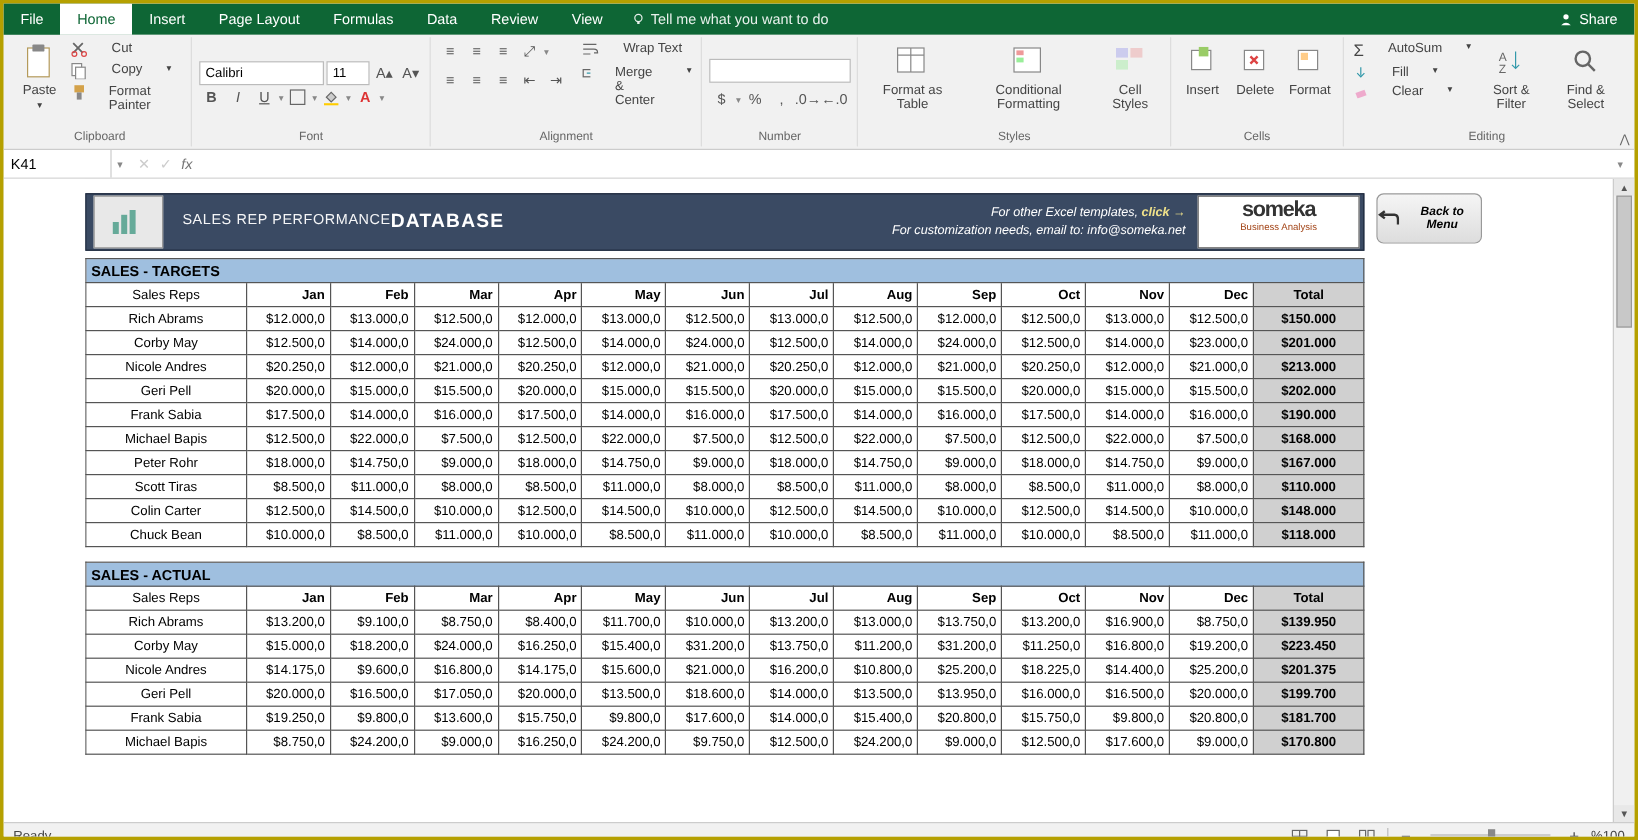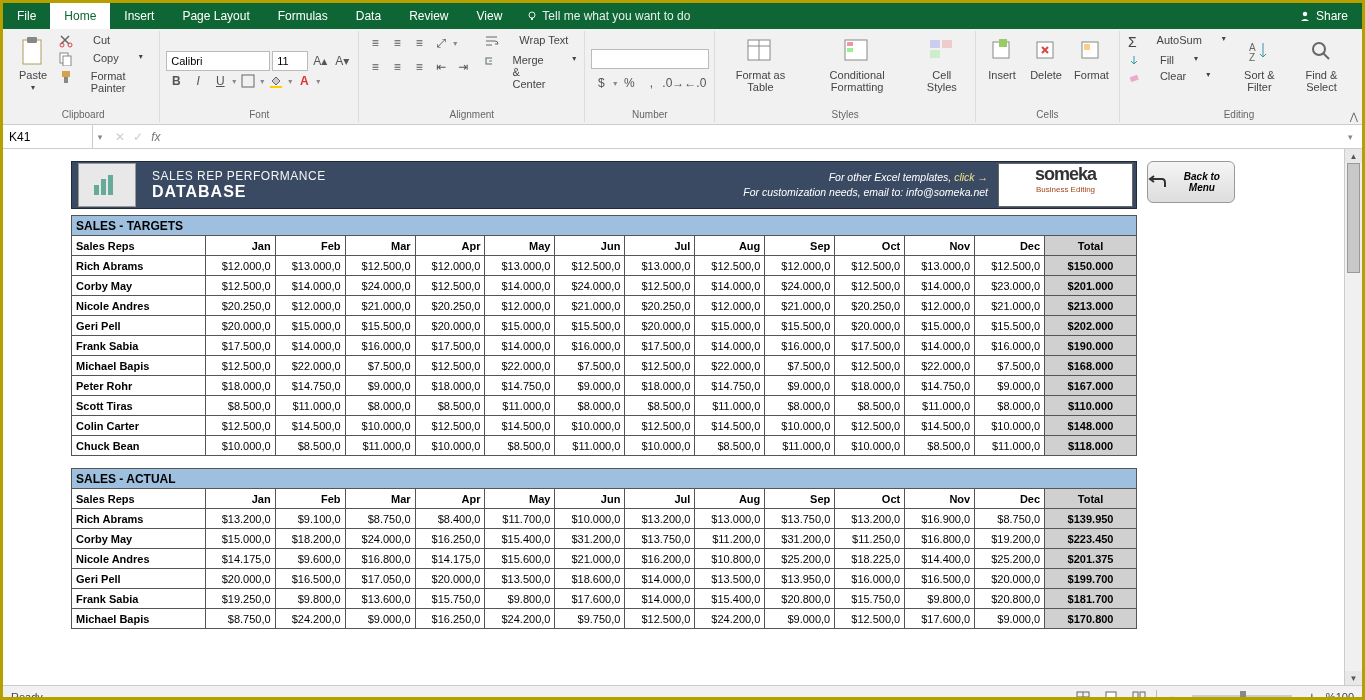--- a/index.html
+++ b/index.html
@@ -26,35 +26,35 @@
 .collapse{position:absolute;right:4px;bottom:2px;font-size:10px;color:#666;cursor:pointer}
 .namebox{background:#fff;border-bottom:1px solid #ccc;height:24px;display:flex;align-items:center;font-size:12px}
 .nb-cell{width:90px;padding:0 6px;border-right:1px solid #ccc;height:100%;display:flex;align-items:center}
 .nb-fx{display:flex;align-items:center;gap:8px;padding:0 8px;color:#888;flex:1}
 .nb-fx span.fx{font-style:italic;color:#777}
 .sheet{background:#fff;height:536px;overflow:hidden;position:relative;display:flex}
 .gutter-left{width:68px;background:#fff}
 .sheet-body{flex:1;padding-top:12px;overflow:hidden}
 .banner{background:#3a4a63;height:48px;display:flex;align-items:center;color:#fff;width:1066px;border:1px solid #1f2a3d}
 .banner-ico{width:58px;height:44px;margin:0 6px;background:#e8e8e8;border:1px solid #999;display:flex;align-items:center;justify-content:center}
-.banner-title{display:flex;flex-direction:column;margin-left:10px}
+.banner-title{display:flex;flex-direction:row;margin-left:10px}
 .banner-title .t1{font-size:12px;letter-spacing:.5px;opacity:.95}
 .banner-title .t2{font-size:16px;font-weight:bold;letter-spacing:1px}
 .banner-right{margin-left:auto;text-align:right;font-size:10.5px;font-style:italic;padding-right:10px;line-height:1.4}
-.banner-right .cl{color:#f0e28a;font-weight:normal}
+.banner-right .cl{color:#f0e28a;font-weight:bold}
 .someka{background:#fff;color:#333;border:1px solid #666;height:44px;width:135px;margin-right:3px;display:flex;flex-direction:column;align-items:center;justify-content:flex-start;font-family:serif}
 .someka .s1{font-size:18px;font-weight:bold;letter-spacing:-1px}
 .someka .s2{font-size:8px;color:#a34518}
 .back-menu{width:88px;height:42px;background:linear-gradient(#f5f5f5,#ddd);border:1px solid #999;border-radius:6px;margin-left:10px;display:flex;align-items:center;justify-content:center;font-size:10px;font-style:italic;font-weight:bold;gap:4px;cursor:pointer}
 .tbl{border-collapse:collapse;width:1066px;margin-top:6px;font-size:11px}
 .tbl td,.tbl th{border:1px solid #555;padding:2px 4px;height:20px}
 .sec-hdr{background:#9fbfdf;font-weight:bold;font-size:12px;text-align:left;padding-left:6px}
 .col-hdr{background:#fff;font-weight:bold;text-align:center}
 .col-hdr.total{background:#d0d0d0}
-.name-col{font-weight:700;text-align:left;width:134px;background:#fff}
+.name-col{font-weight:400;text-align:center;width:134px;background:#fff}
 .num{text-align:right;width:70px}
 .total-col{background:#d0d0d0;text-align:center;font-weight:bold;width:92px}
 .vscroll{width:18px;background:#f0f0f0;border-left:1px solid #ccc;position:relative}
 .vscroll .thumb{position:absolute;top:14px;left:2px;right:2px;height:110px;background:#c8c8c8;border:1px solid #999}
 .vscroll .arr{position:absolute;left:0;right:0;height:14px;background:#e8e8e8;display:flex;align-items:center;justify-content:center;font-size:8px;color:#555}
 .statusbar{background:#f1f1f1;border-top:1px solid #ccc;height:22px;display:flex;align-items:center;font-size:11px;color:#444;padding:0 8px}
 .statusbar .views{margin-left:auto;display:flex;align-items:center;gap:6px}
 .statusbar .vbtn{width:22px;height:18px;border:1px solid transparent;display:flex;align-items:center;justify-content:center}
 .zoom-slider{width:100px;height:4px;background:#ccc;position:relative;margin:0 6px}
 .zoom-slider .h{position:absolute;left:48px;top:-4px;width:6px;height:12px;background:#888}
@@ -368,21 +368,21 @@
         <div class="banner-title">
           <span class="t1">SALES REP PERFORMANCE</span>
           <span class="t2">DATABASE</span>
         </div>
         <div class="banner-right">
           <div><span>For other Excel templates, </span><span class="cl">click →</span></div>
           <div>For customization needs, email to: info@someka.net</div>
         </div>
         <div class="someka">
           <span class="s1">someka</span>
-          <span class="s2">Business Editing</span>
+          <span class="s2">Business Analysis</span>
         </div>
       </div>
       <div class="back-menu">
         <svg width="18" height="14">
             <path d="M6 7 L2 4 L6 1 M2 4 H14 Q17 4 17 8 L17 12" fill="none" stroke="#333" stroke-width="2"></path>
           </svg>
         <span style="text-align:center;line-height:1.1">Back to Menu</span>
       </div>
     </div>
 

